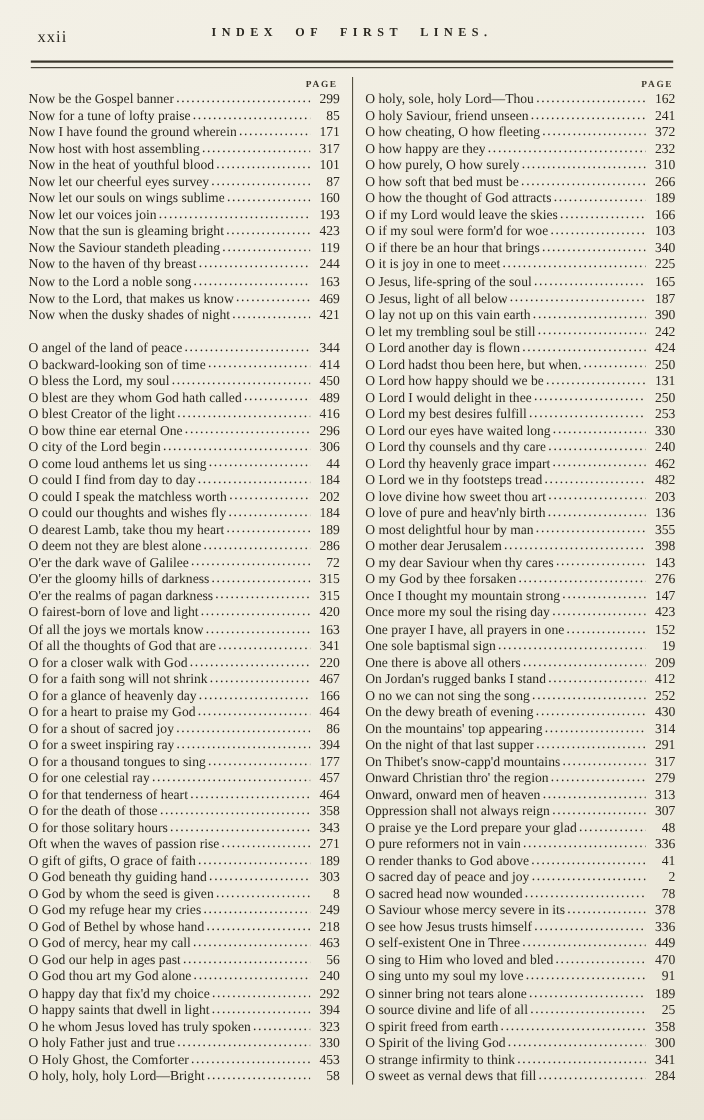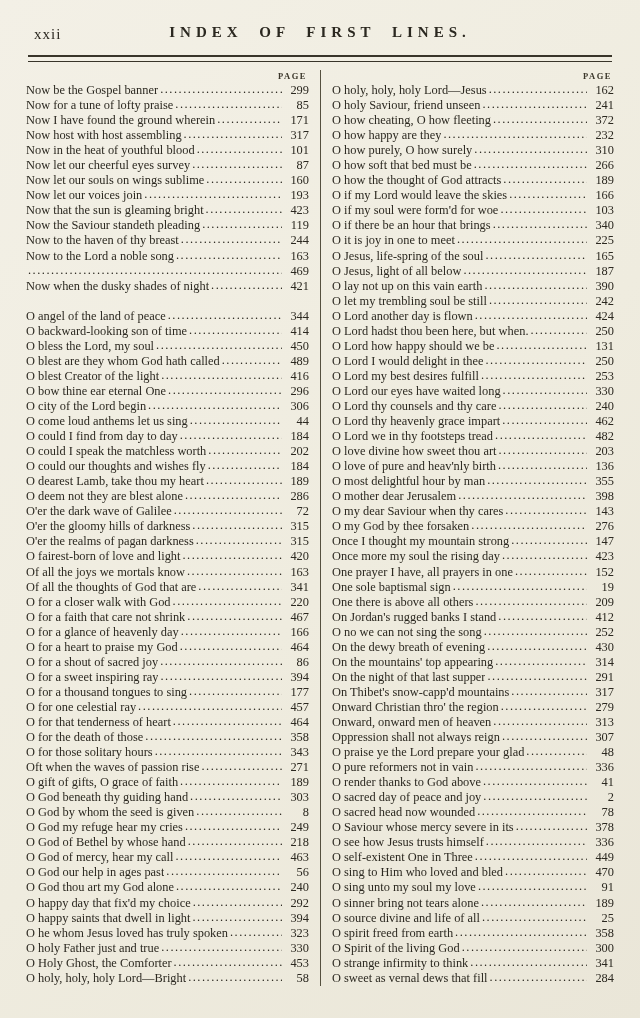--- a/index.html
+++ b/index.html
@@ -20,21 +20,21 @@
   .header{
     position:relative;
     height:24px;
   }
   .folio{
     position:absolute;left:8px;top:2px;
     font-size:15px;letter-spacing:1px;
   }
   .title{
     text-align:center;
-    font-size:15px;
+    font-size:11px;
     font-weight:bold;
     letter-spacing:5px;
     word-spacing:8px;
   }
   .rule{
     margin:7px 2px 8px 2px;
     height:4px;
     border-top:2.5px solid #39352a;
     border-bottom:1px solid #39352a;
   }
@@ -160,20 +160,21 @@
             <span class="t">Now to the haven of thy breast</span>
             <span class="leader"></span>
             <span class="p">244</span>
           </div>
           <div class="row">
             <span class="t">Now to the Lord a noble song</span>
             <span class="leader"></span>
             <span class="p">163</span>
           </div>
           <div class="row">
+            <span class="t">Now to the Lord, that makes us know</span>
             <span class="leader"></span>
             <span class="p">469</span>
           </div>
           <div class="row">
             <span class="t">Now when the dusky shades of night</span>
             <span class="leader"></span>
             <span class="p">421</span>
           </div>
           <div class="row gap"></div>
           <div class="row">
@@ -270,21 +271,21 @@
             <span class="t">Of all the thoughts of God that are</span>
             <span class="leader"></span>
             <span class="p">341</span>
           </div>
           <div class="row">
             <span class="t">O for a closer walk with God</span>
             <span class="leader"></span>
             <span class="p">220</span>
           </div>
           <div class="row">
-            <span class="t">O for a faith that care not shrink</span>
+            <span class="t">O for a faith song will not shrink</span>
             <span class="leader"></span>
             <span class="p">467</span>
           </div>
           <div class="row">
             <span class="t">O for a glance of heavenly day</span>
             <span class="leader"></span>
             <span class="p">166</span>
           </div>
           <div class="row">
             <span class="t">O for a heart to praise my God</span>
@@ -400,21 +401,21 @@
             <span class="t">O holy, holy, holy Lord—Bright</span>
             <span class="leader"></span>
             <span class="p">58</span>
           </div>
         </div>
     </div>
     <div class="col col-right">
       <div class="col-head">PAGE</div>
       <div>
           <div class="row">
-            <span class="t">O holy, holy, holy Lord—Jesus</span>
+            <span class="t">O holy, sole, holy Lord—Thou</span>
             <span class="leader"></span>
             <span class="p">162</span>
           </div>
           <div class="row">
             <span class="t">O holy Saviour, friend unseen</span>
             <span class="leader"></span>
             <span class="p">241</span>
           </div>
           <div class="row">
             <span class="t">O how cheating, O how fleeting</span>

